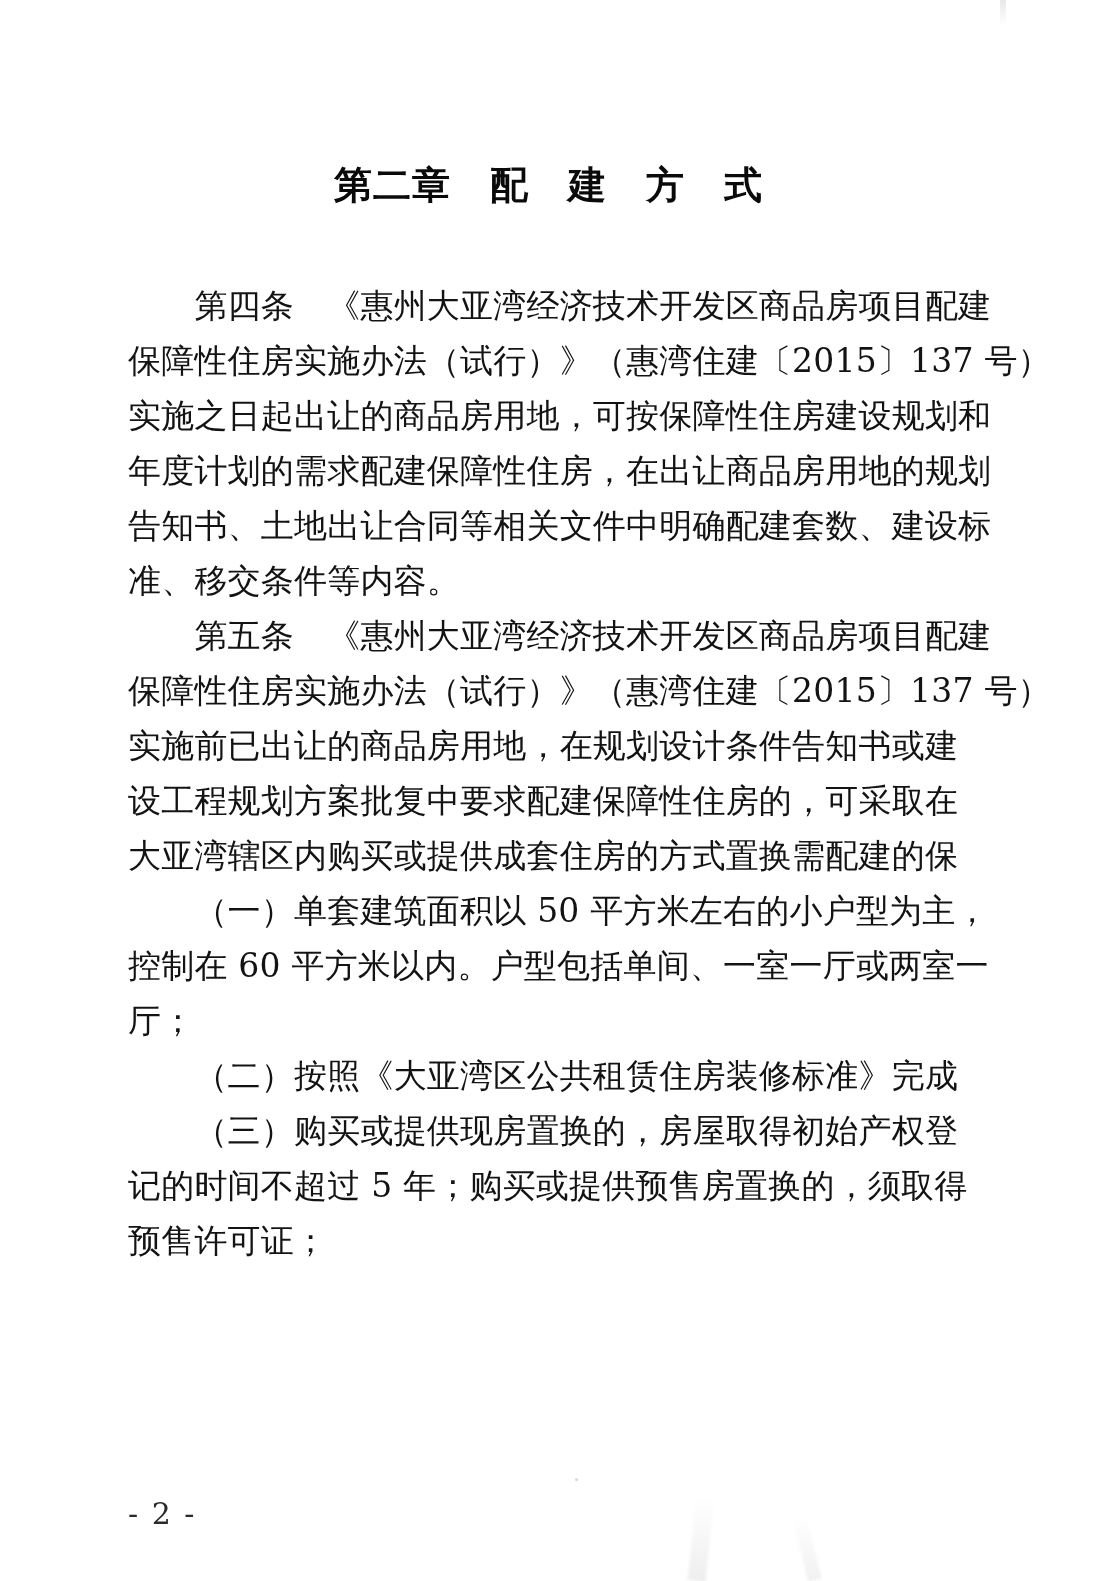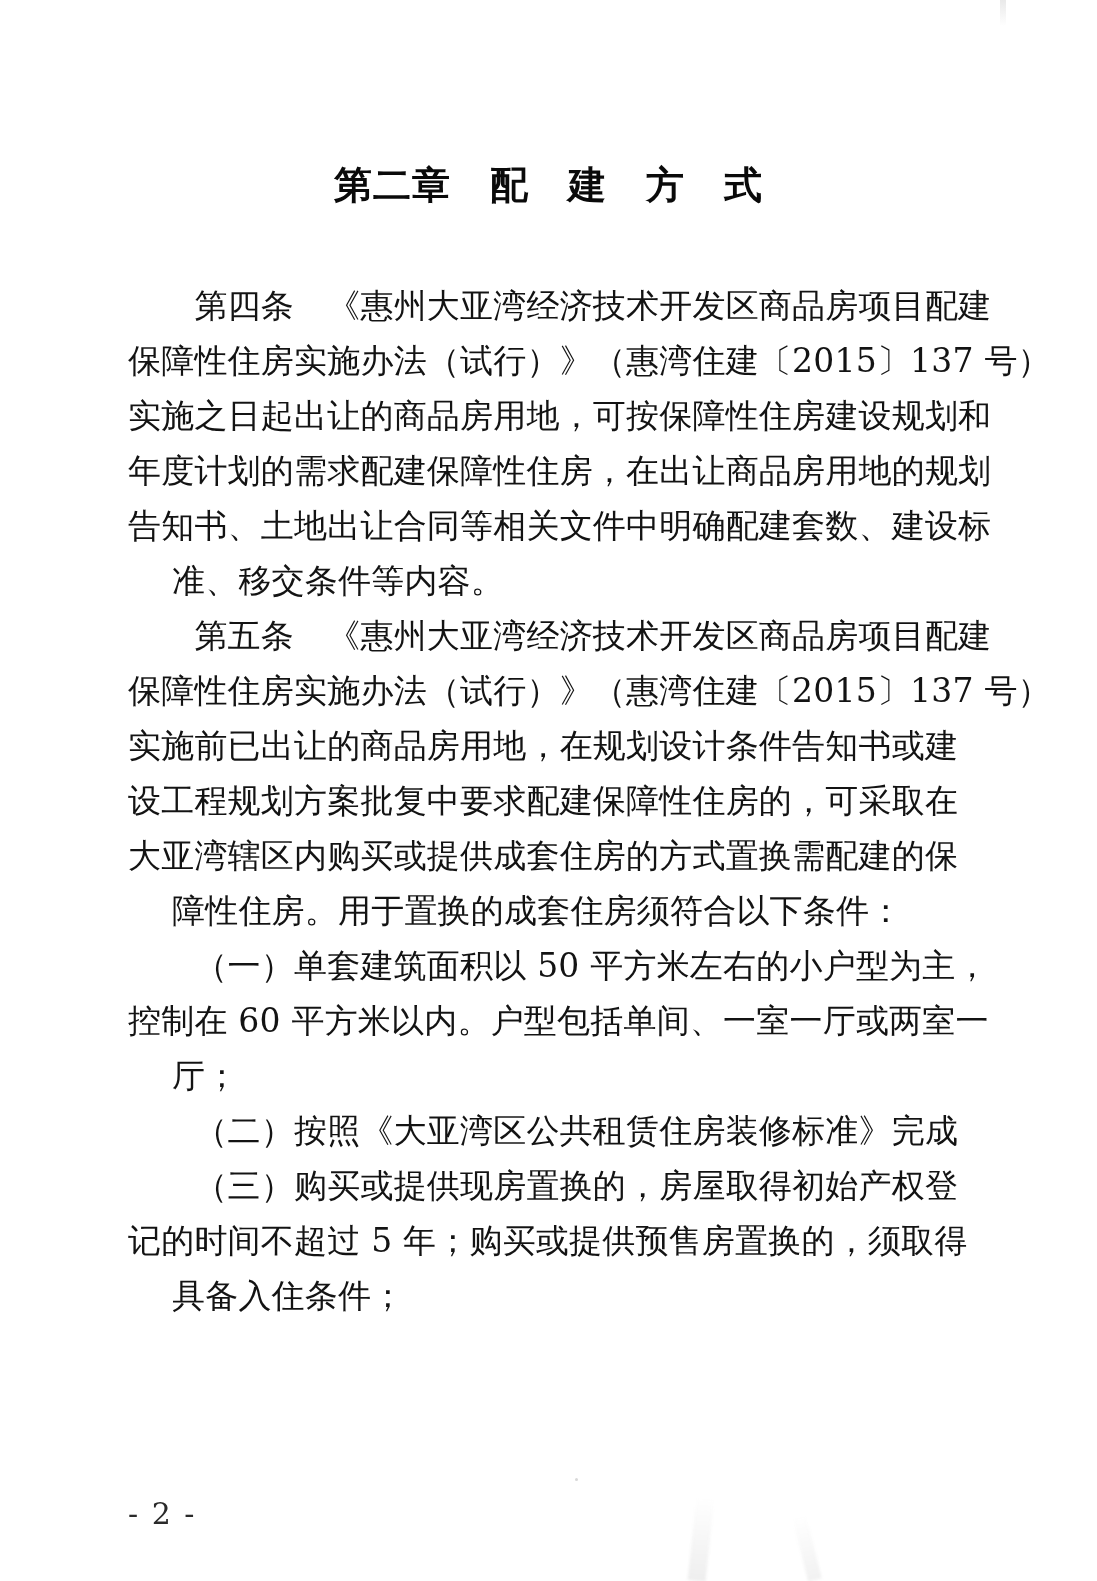--- a/index.html
+++ b/index.html
@@ -98,21 +98,20 @@
     display: flex;
     justify-content: space-between;
     width: 830px;
   }
   .line.justify > span {
     display: inline-block;
   }
 
   .line.last {
     display: block;
-    margin-left: 44px;
   }
 
   
   #page-number {
     position: absolute;
     top: 1496px;
     left: 128px;
     font-family: "DejaVu Serif", "Liberation Serif", serif;
     font-size: 30px;
     color: #2a2a2a;
@@ -137,25 +136,24 @@
       <div class="line justify"><span>保</span><span>障</span><span>性</span><span>住</span><span>房</span><span>实</span><span>施</span><span>办</span><span>法</span><span>（</span><span>试</span><span>行</span><span>）</span><span>》</span><span>（</span><span>惠</span><span>湾</span><span>住</span><span>建</span><span>〔</span><span>2</span><span>0</span><span>1</span><span>5</span><span>〕</span><span>1</span><span>3</span><span>7</span><span> </span><span>号</span><span>）</span></div>
       <div class="line justify"><span>实</span><span>施</span><span>之</span><span>日</span><span>起</span><span>出</span><span>让</span><span>的</span><span>商</span><span>品</span><span>房</span><span>用</span><span>地</span><span>，</span><span>可</span><span>按</span><span>保</span><span>障</span><span>性</span><span>住</span><span>房</span><span>建</span><span>设</span><span>规</span><span>划</span><span>和</span></div>
       <div class="line justify"><span>年</span><span>度</span><span>计</span><span>划</span><span>的</span><span>需</span><span>求</span><span>配</span><span>建</span><span>保</span><span>障</span><span>性</span><span>住</span><span>房</span><span>，</span><span>在</span><span>出</span><span>让</span><span>商</span><span>品</span><span>房</span><span>用</span><span>地</span><span>的</span><span>规</span><span>划</span></div>
       <div class="line justify"><span>告</span><span>知</span><span>书</span><span>、</span><span>土</span><span>地</span><span>出</span><span>让</span><span>合</span><span>同</span><span>等</span><span>相</span><span>关</span><span>文</span><span>件</span><span>中</span><span>明</span><span>确</span><span>配</span><span>建</span><span>套</span><span>数</span><span>、</span><span>建</span><span>设</span><span>标</span></div>
       <div class="line last">准、移交条件等内容。</div>
       <div class="line justify"><span>　</span><span>　</span><span>第</span><span>五</span><span>条</span><span>　</span><span>《</span><span>惠</span><span>州</span><span>大</span><span>亚</span><span>湾</span><span>经</span><span>济</span><span>技</span><span>术</span><span>开</span><span>发</span><span>区</span><span>商</span><span>品</span><span>房</span><span>项</span><span>目</span><span>配</span><span>建</span></div>
       <div class="line justify"><span>保</span><span>障</span><span>性</span><span>住</span><span>房</span><span>实</span><span>施</span><span>办</span><span>法</span><span>（</span><span>试</span><span>行</span><span>）</span><span>》</span><span>（</span><span>惠</span><span>湾</span><span>住</span><span>建</span><span>〔</span><span>2</span><span>0</span><span>1</span><span>5</span><span>〕</span><span>1</span><span>3</span><span>7</span><span> </span><span>号</span><span>）</span></div>
       <div class="line justify"><span>实</span><span>施</span><span>前</span><span>已</span><span>出</span><span>让</span><span>的</span><span>商</span><span>品</span><span>房</span><span>用</span><span>地</span><span>，</span><span>在</span><span>规</span><span>划</span><span>设</span><span>计</span><span>条</span><span>件</span><span>告</span><span>知</span><span>书</span><span>或</span><span>建</span></div>
       <div class="line justify"><span>设</span><span>工</span><span>程</span><span>规</span><span>划</span><span>方</span><span>案</span><span>批</span><span>复</span><span>中</span><span>要</span><span>求</span><span>配</span><span>建</span><span>保</span><span>障</span><span>性</span><span>住</span><span>房</span><span>的</span><span>，</span><span>可</span><span>采</span><span>取</span><span>在</span></div>
       <div class="line justify"><span>大</span><span>亚</span><span>湾</span><span>辖</span><span>区</span><span>内</span><span>购</span><span>买</span><span>或</span><span>提</span><span>供</span><span>成</span><span>套</span><span>住</span><span>房</span><span>的</span><span>方</span><span>式</span><span>置</span><span>换</span><span>需</span><span>配</span><span>建</span><span>的</span><span>保</span></div>
-      <div class="line last">障性住房。用于置换的成套住房须符合以下条件：</div>
       <div class="line justify"><span>　</span><span>　</span><span>（</span><span>一</span><span>）</span><span>单</span><span>套</span><span>建</span><span>筑</span><span>面</span><span>积</span><span>以</span><span> </span><span>5</span><span>0</span><span> </span><span>平</span><span>方</span><span>米</span><span>左</span><span>右</span><span>的</span><span>小</span><span>户</span><span>型</span><span>为</span><span>主</span><span>，</span></div>
       <div class="line justify"><span>控</span><span>制</span><span>在</span><span> </span><span>6</span><span>0</span><span> </span><span>平</span><span>方</span><span>米</span><span>以</span><span>内</span><span>。</span><span>户</span><span>型</span><span>包</span><span>括</span><span>单</span><span>间</span><span>、</span><span>一</span><span>室</span><span>一</span><span>厅</span><span>或</span><span>两</span><span>室</span><span>一</span></div>
       <div class="line last">厅；</div>
       <div class="line justify"><span>　</span><span>　</span><span>（</span><span>二</span><span>）</span><span>按</span><span>照</span><span>《</span><span>大</span><span>亚</span><span>湾</span><span>区</span><span>公</span><span>共</span><span>租</span><span>赁</span><span>住</span><span>房</span><span>装</span><span>修</span><span>标</span><span>准</span><span>》</span><span>完</span><span>成</span></div>
       <div class="line justify"><span>　</span><span>　</span><span>（</span><span>三</span><span>）</span><span>购</span><span>买</span><span>或</span><span>提</span><span>供</span><span>现</span><span>房</span><span>置</span><span>换</span><span>的</span><span>，</span><span>房</span><span>屋</span><span>取</span><span>得</span><span>初</span><span>始</span><span>产</span><span>权</span><span>登</span></div>
       <div class="line justify"><span>记</span><span>的</span><span>时</span><span>间</span><span>不</span><span>超</span><span>过</span><span> </span><span>5</span><span> </span><span>年</span><span>；</span><span>购</span><span>买</span><span>或</span><span>提</span><span>供</span><span>预</span><span>售</span><span>房</span><span>置</span><span>换</span><span>的</span><span>，</span><span>须</span><span>取</span><span>得</span></div>
-      <div class="line last">具备入住条件；</div>
+      <div class="line last">预售许可证；</div>
     </div>
 
   <div id="page-number">- 2 -</div>
 
 </div>
 
 </body></html>

